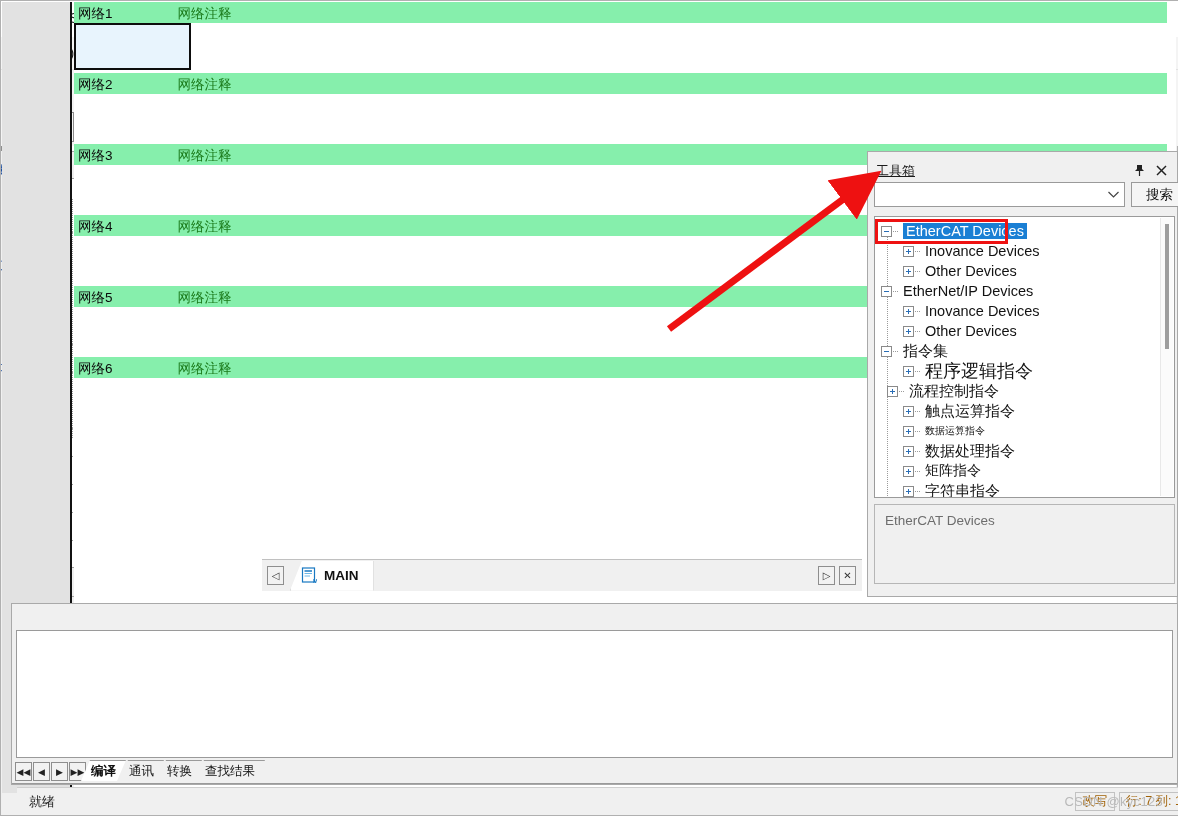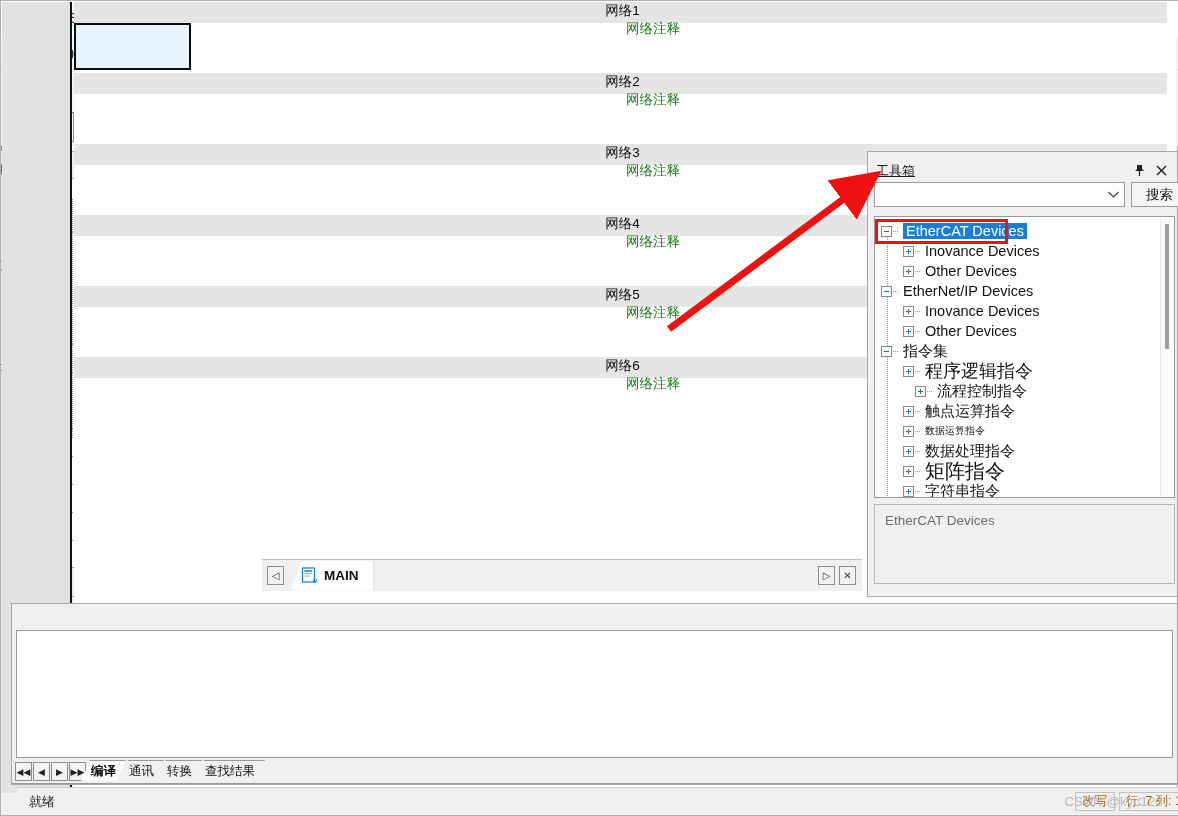--- a/index.html
+++ b/index.html
@@ -166,22 +166,22 @@
   .panel-hscroll i { position: absolute; left: 72px; top: 6px; width: 113px; height: 3px; background: #a7a7a7; display: block;}
 
   
   #ladder-panel { left: 261px; top: 150px; width: 600px; height: 408px; border:1px solid #8f8f8f; background:#fff; }
   .ladder-gutter {
     position: absolute; left: 1px; top: 1px; width: 70px; bottom: 22px; background: #e2e2e2;
     border-right: 2px solid #111;
   }
   .ladder-body { position: absolute; left: 73px; top: 1px; right: 10px; bottom: 22px; background: #fff; overflow: hidden; }
   .net-head {
-    position: absolute; left: 0; right: 0; height: 21px; background: #e5e5e5;
-    display: flex; align-items: center; flex-direction: column;
+    position: absolute; left: 0; right: 0; height: 21px; background: #86efac;
+    display: flex; align-items: flex-end;
   }
   .net-head .nnum { font-size: 13.5px; color: #0a0a0a; margin-left: 4px; }
   .net-head .ncmt { font-size: 13.5px; color: #1a7a1a; margin-left: 65px; }
   .cell-cursor {
     position: absolute; left: 0px; top: 21px; width: 117px; height: 47px;
     background: #e8f4fd; border: 2px solid #0d0d0d;
   }
   .ladder-vscroll {
     position: absolute; right: 1px; top: 1px; width: 9px; bottom: 22px; background: #fff;
   }
@@ -1124,41 +1124,41 @@
         <div class="tb-node" style="top: 124px; left: 6px; font-size: 15px;">
           <span class="expander"></span>
           <span style="width: 6px; height: 1px; margin-left: 1px; background-image: linear-gradient(to right, rgb(154, 154, 154) 1px, transparent 1px); background-size: 2px 1px; flex: 0 0 auto;"></span>
           <span class="lbl">指令集</span>
         </div>
         <div class="tb-node" style="top: 144px; left: 28px; font-size: 18px;">
           <span class="expander plus"></span>
           <span style="width: 6px; height: 1px; margin-left: 1px; background-image: linear-gradient(to right, rgb(154, 154, 154) 1px, transparent 1px); background-size: 2px 1px; flex: 0 0 auto;"></span>
           <span class="lbl">程序逻辑指令</span>
         </div>
-        <div class="tb-node" style="top: 164px; left: 40px; font-size: 15px;">
+        <div class="tb-node" style="top: 164px; left: 12px; font-size: 15px;">
           <span class="expander plus"></span>
           <span style="width: 6px; height: 1px; margin-left: 1px; background-image: linear-gradient(to right, rgb(154, 154, 154) 1px, transparent 1px); background-size: 2px 1px; flex: 0 0 auto;"></span>
           <span class="lbl">流程控制指令</span>
         </div>
         <div class="tb-node" style="top: 184px; left: 28px; font-size: 15px;">
           <span class="expander plus"></span>
           <span style="width: 6px; height: 1px; margin-left: 1px; background-image: linear-gradient(to right, rgb(154, 154, 154) 1px, transparent 1px); background-size: 2px 1px; flex: 0 0 auto;"></span>
           <span class="lbl">触点运算指令</span>
         </div>
         <div class="tb-node" style="top: 204px; left: 28px; font-size: 10px;">
           <span class="expander plus"></span>
           <span style="width: 6px; height: 1px; margin-left: 1px; background-image: linear-gradient(to right, rgb(154, 154, 154) 1px, transparent 1px); background-size: 2px 1px; flex: 0 0 auto;"></span>
           <span class="lbl">数据运算指令</span>
         </div>
         <div class="tb-node" style="top: 224px; left: 28px; font-size: 15px;">
           <span class="expander plus"></span>
           <span style="width: 6px; height: 1px; margin-left: 1px; background-image: linear-gradient(to right, rgb(154, 154, 154) 1px, transparent 1px); background-size: 2px 1px; flex: 0 0 auto;"></span>
           <span class="lbl">数据处理指令</span>
         </div>
-        <div class="tb-node" style="top: 244px; left: 28px; font-size: 20px;">
+        <div class="tb-node" style="top: 244px; left: 28px; font-size: 14px;">
           <span class="expander plus"></span>
           <span style="width: 6px; height: 1px; margin-left: 1px; background-image: linear-gradient(to right, rgb(154, 154, 154) 1px, transparent 1px); background-size: 2px 1px; flex: 0 0 auto;"></span>
           <span class="lbl">矩阵指令</span>
         </div>
         <div class="tb-node" style="top: 264px; left: 28px; font-size: 15px;">
           <span class="expander plus"></span>
           <span style="width: 6px; height: 1px; margin-left: 1px; background-image: linear-gradient(to right, rgb(154, 154, 154) 1px, transparent 1px); background-size: 2px 1px; flex: 0 0 auto;"></span>
           <span class="lbl">字符串指令</span>
         </div>
       </div>

